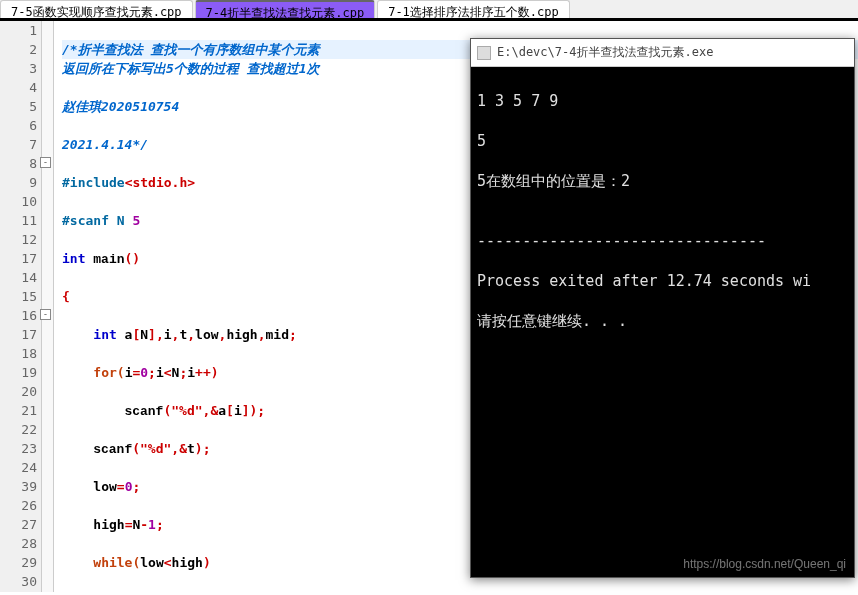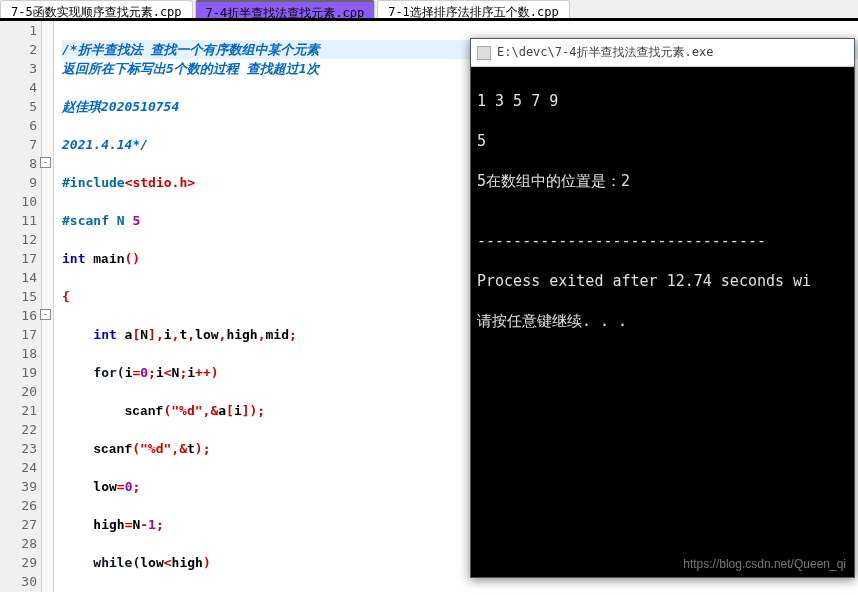--- a/index.html
+++ b/index.html
@@ -74,21 +74,21 @@
   line-height: 19px;
   white-space: pre;
   font-family: Consolas, "Microsoft YaHei", monospace;
   font-weight: bold;
   overflow: hidden;
 }
 .code div { height: 19px; }
 .hl { background: #e6f2ff; display: inline-block; width: 100%; }
 .cmt { color: #0066cc; font-style: italic; }
 .pp  { color: #0369a1; }
-.kw  { color: #0f172a; }
+.kw  { color: #c2410c; }
 .ty  { color: #0000cc; }
 .fn  { color: #000; font-family: Liberation Mono, monospace; }
 .op  { color: #cc0000; }
 .num { color: #a000a0; }
 .str { color: #cc0000; }
 .id  { color: #000; }
 
 .console {
   position: absolute;
   left: 470px;

